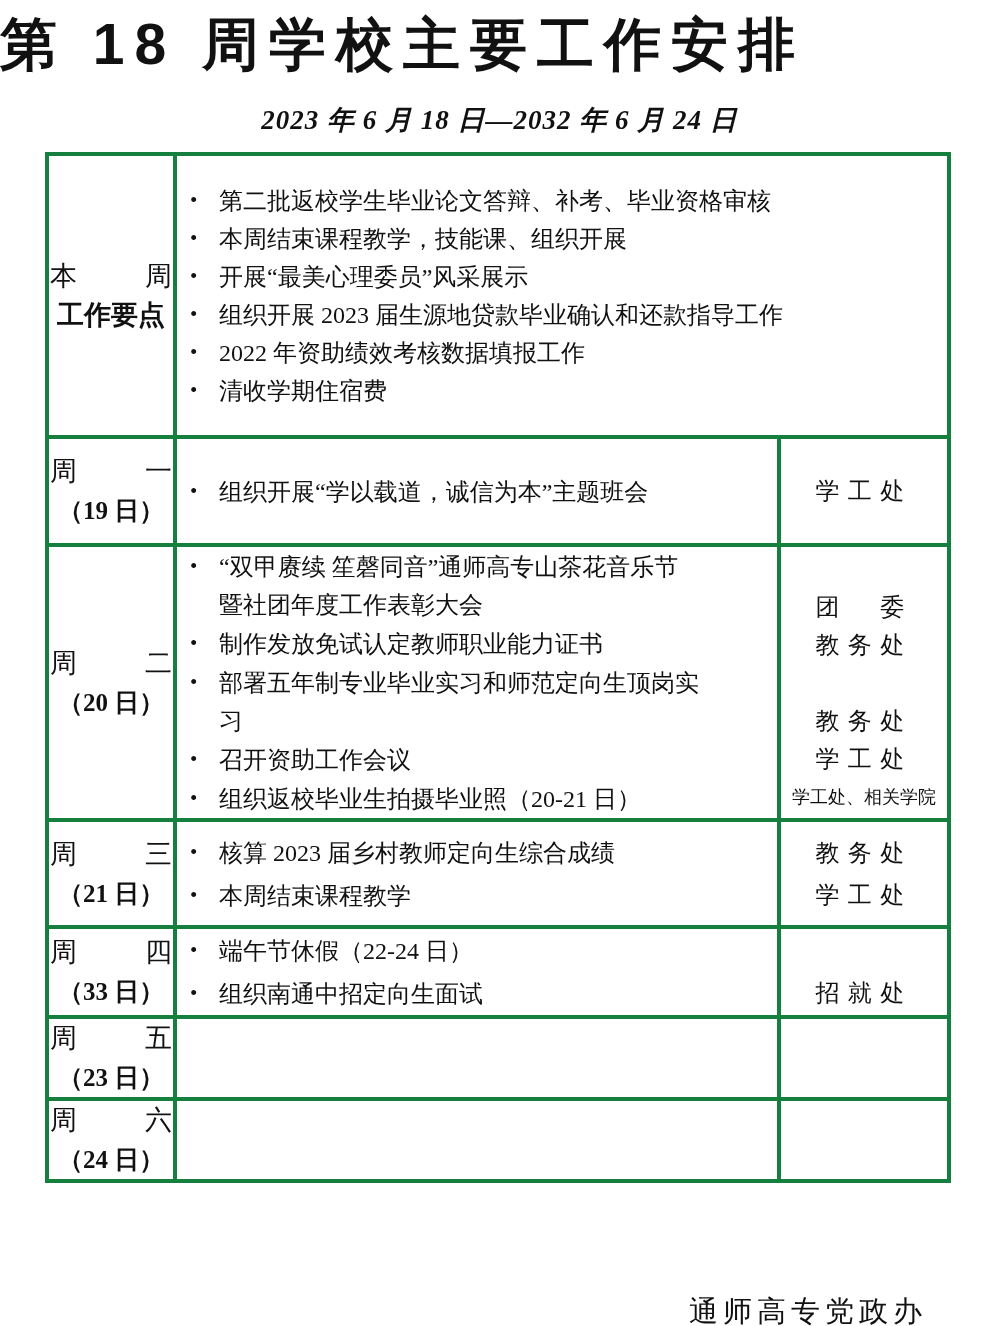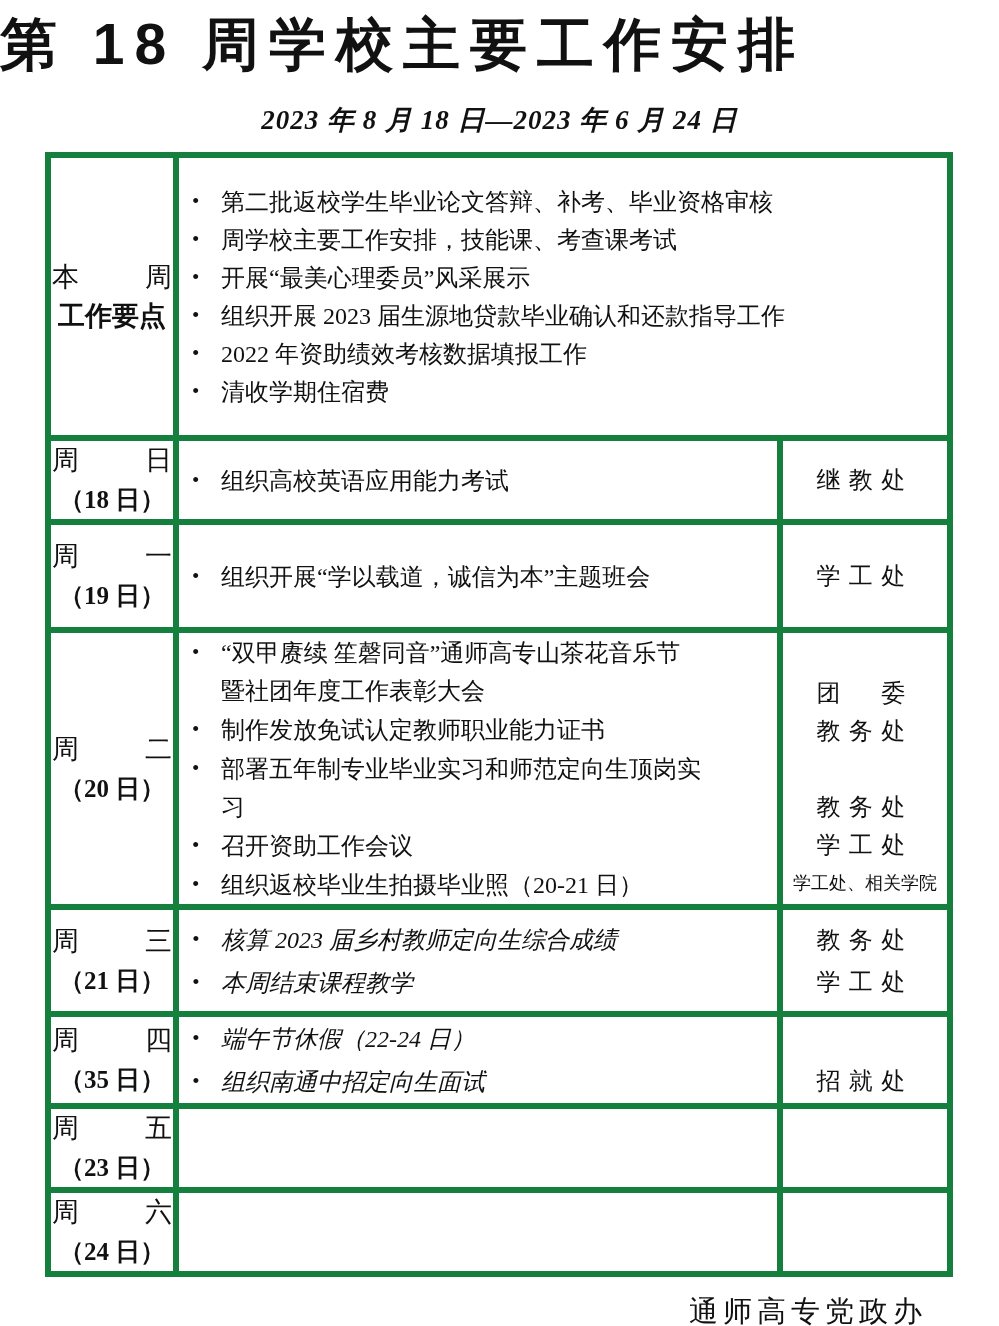--- a/index.html
+++ b/index.html
@@ -22,92 +22,80 @@
     margin-top: 24px; text-align: center;
     font-style: italic; font-weight: bold;
     font-size: 27px; letter-spacing: 1px;
   }
 
   table.schedule {
     position: absolute; left: 45px; top: 152px;
     width: 902px; border-collapse: collapse; table-layout: fixed;
     border: 3px solid #1f1f1f;
   }
-  td { border: 6px solid #15803d; padding: 0; vertical-align: middle; margin-left: 44px; }
+  td { border: 4px solid #15803d; padding: 0; vertical-align: middle; margin-left: 44px; }
 
   .daycell { font-size: 27px; padding: 0 1px; }
   .day-line { text-align: justify; text-align-last: justify; line-height: 39px; }
   .date-line { text-align: center; white-space: nowrap; font-size: 25px; line-height: 39px; font-weight: bold; }
 
   .taskcell { padding-left: 13px; padding-right: 4px; }
   .tline { padding-left: 29px; white-space: nowrap; font-size: 24px; min-height: 37px; }
   .bullet-dot {
     display: inline-block; width: 29px; margin-left: -29px;
     font-size: 21px; vertical-align: 2px;
   }
 
   .deptcell { text-align: center; font-size: 24px; }
   .dept-line { letter-spacing: 0.35em; white-space: nowrap; line-height: 38px; min-height: 38px; }
   .dept-small { font-size: 18px; letter-spacing: 0; }
 
   .r-summary .tline { line-height: 37px; }
   .r-sun .tline, .r-mon .tline { line-height: 40px; min-height: 40px; }
   .r-tue .tline { line-height: 38px; min-height: 38px; }
   .r-tue .dept-line { line-height: 38px; min-height: 38px; }
-  .r-wed .tline, .r-thu .tline { line-height: 42px; min-height: 42px; font-style: italic; }
+  .r-wed .tline, .r-thu .tline { line-height: 42px; min-height: 42px; }
   .r-wed .dept-line, .r-thu .dept-line { line-height: 42px; min-height: 42px; }
 
   .footer {
     position: absolute; top: 1292px; right: 72px;
     font-size: 29px; letter-spacing: 5px; white-space: nowrap;
   }
 </style>
 </head>
 <body>
 
 <div class="page">
 
   <h1 class="title">第 18 周学校主要工作安排</h1>
-  <div class="subtitle">2023 年 8 月 18 日—2023 年 6 月 24 日</div>
+  <div class="subtitle">2023 年 6 月 18 日—2032 年 6 月 24 日</div>
 
   <table class="schedule">
     <colgroup>
         <col style="width:128px">
         <col style="width:604px">
         <col style="width:170px">
       </colgroup>
 
     <tbody>
         <tr class="r-summary" style="height:283px">
       <td class="daycell">
         <div class="day-line">本　周</div>
         <div class="date-line" style="font-size:27px">工作要点</div>
       </td>
       <td class="taskcell" colspan="2">
         <div class="tline"><span class="bullet-dot">•</span><span>第二批返校学生毕业论文答辩、补考、毕业资格审核</span></div>
-        <div class="tline"><span class="bullet-dot">•</span><span>周学校主要工作安排，技能课、考查课考试</span></div>
+        <div class="tline"><span class="bullet-dot">•</span><span>本周结束课程教学，技能课、组织开展</span></div>
         <div class="tline"><span class="bullet-dot">•</span><span>开展“最美心理委员”风采展示</span></div>
         <div class="tline"><span class="bullet-dot">•</span><span>组织开展 2023 届生源地贷款毕业确认和还款指导工作</span></div>
         <div class="tline"><span class="bullet-dot">•</span><span>2022 年资助绩效考核数据填报工作</span></div>
         <div class="tline"><span class="bullet-dot">•</span><span>清收学期住宿费</span></div>
       </td>
     </tr>
 
-    <tr class="r-sun" style="height:77px">
-      <td class="daycell">
-        <div class="day-line">周　日</div>
-        <div class="date-line">（18 日）</div>
-      </td>
-      <td class="taskcell">
-        <div class="tline"><span class="bullet-dot">•</span><span>组织高校英语应用能力考试</span></div>
-      </td>
-      <td class="deptcell">
-        <div class="dept-line">继教处</div>
-      </td>
-    </tr>
 
     <tr class="r-mon" style="height:108px">
       <td class="daycell">
         <div class="day-line">周　一</div>
         <div class="date-line">（19 日）</div>
       </td>
       <td class="taskcell">
         <div class="tline"><span class="bullet-dot">•</span><span>组织开展“学以载道，诚信为本”主题班会</span></div>
       </td>
       <td class="deptcell">
@@ -151,21 +139,21 @@
       </td>
       <td class="deptcell">
         <div class="dept-line">教务处</div>
         <div class="dept-line">学工处</div>
       </td>
     </tr>
 
     <tr class="r-thu" style="height:88px">
       <td class="daycell">
         <div class="day-line">周　四</div>
-        <div class="date-line">（35 日）</div>
+        <div class="date-line">（33 日）</div>
       </td>
       <td class="taskcell">
         <div class="tline"><span class="bullet-dot">•</span><span>端午节休假（22-24 日）</span></div>
         <div class="tline"><span class="bullet-dot">•</span><span>组织南通中招定向生面试</span></div>
       </td>
       <td class="deptcell">
         <div class="dept-line"></div>
         <div class="dept-line">招就处</div>
       </td>
     </tr>

